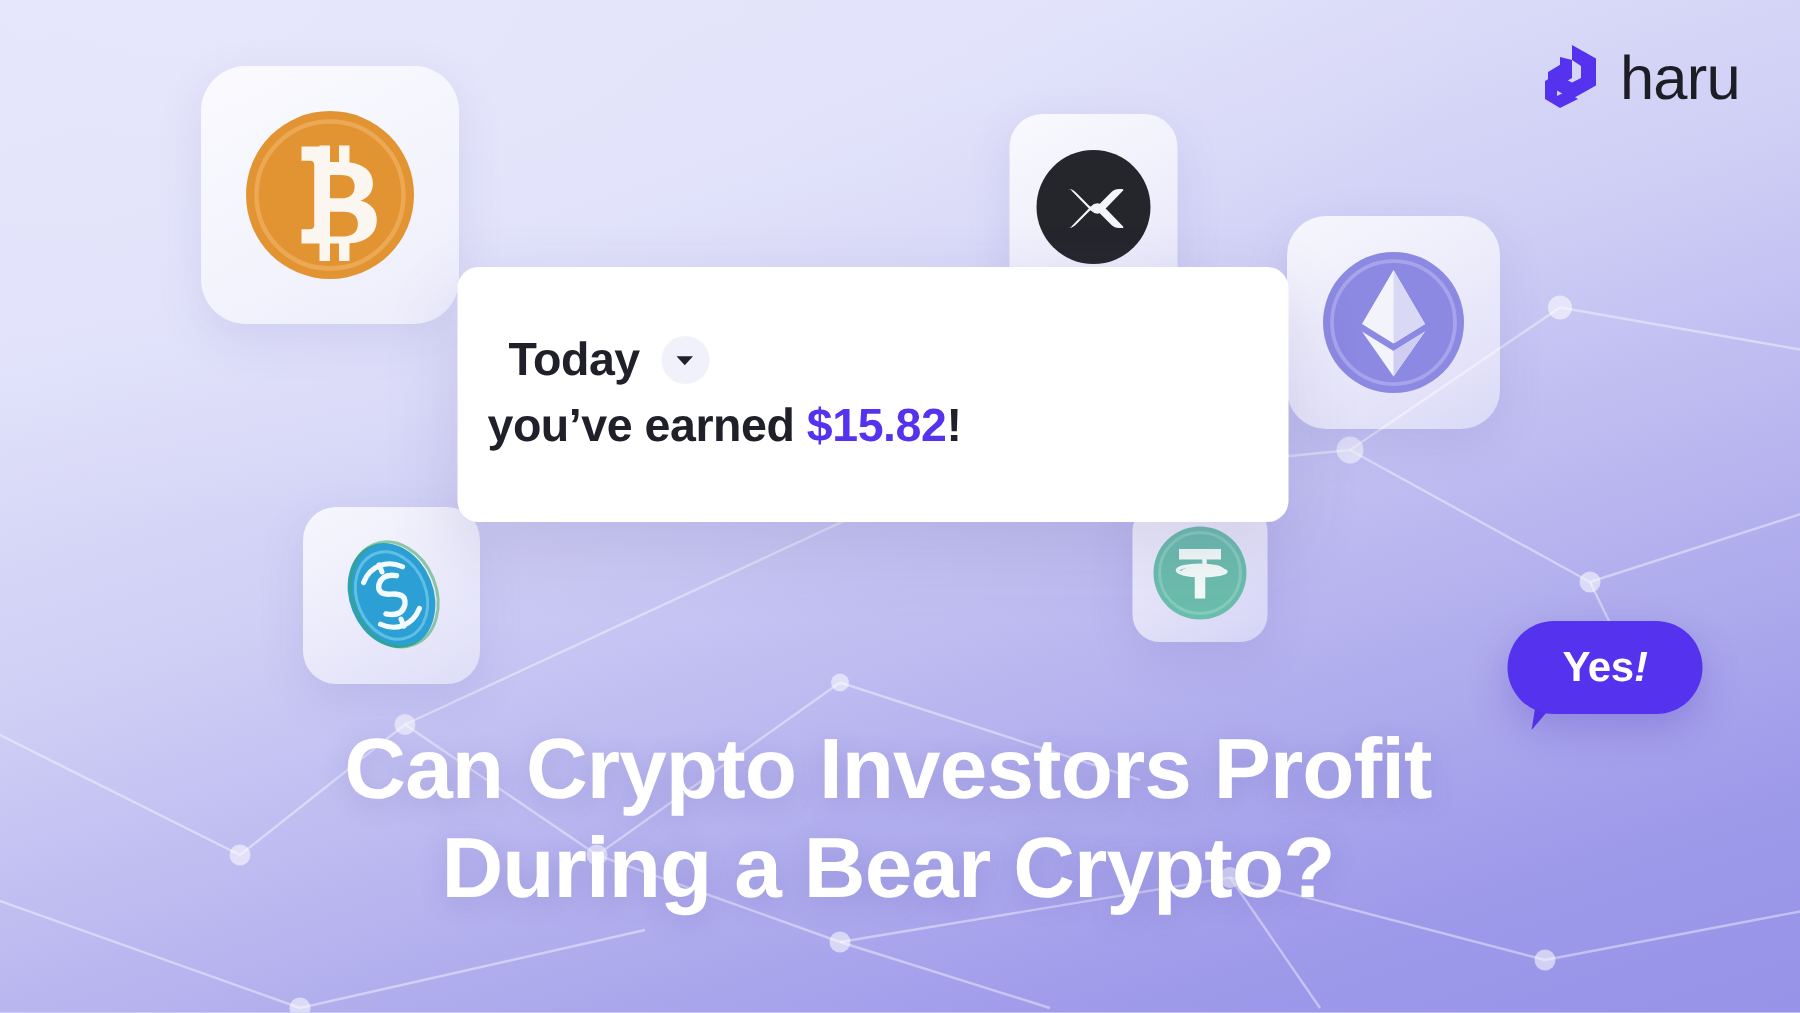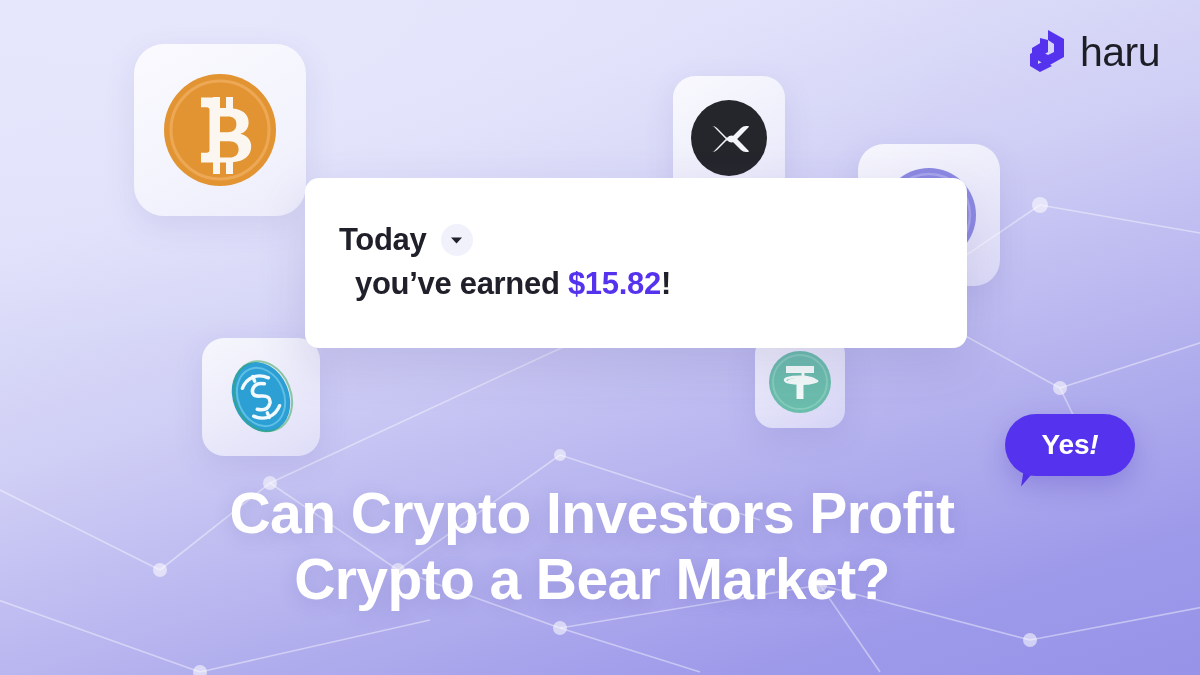--- a/index.html
+++ b/index.html
@@ -34,34 +34,34 @@
   }
   .tile.btc{left:134px;top:44px;width:172px;height:172px;border-radius:30px;}
   .tile.xrp{left:673px;top:76px;width:112px;height:124px;border-radius:22px;}
   .tile.eth{left:858px;top:144px;width:142px;height:142px;border-radius:26px;}
   .tile.usdc{left:202px;top:338px;width:118px;height:118px;border-radius:22px;}
   .tile.usdt{left:755px;top:336px;width:90px;height:92px;border-radius:18px;}
   .coin{display:block;}
 
   
   .card{
-    position:absolute;left:305px;top:178px;width:662px;height:170px;
+    position:absolute;left:305px;top:178px;width:554px;height:170px;
     background:#ffffff;border-radius:14px;
     box-shadow:0 18px 48px rgba(78,70,150,.16);
     padding:44px 0 0 0;box-sizing:border-box;
   }
   .card-row{display:flex;align-items:center;gap:14px;padding-left:34px;}
   .card-today{font-size:31px;font-weight:700;color:#20202b;letter-spacing:-.3px;}
   .chev-btn{
     width:32px;height:32px;border-radius:50%;background:#f1f1fb;
     display:flex;align-items:center;justify-content:center;border:none;padding:0;cursor:pointer;
   }
   .chev-btn svg{display:block;}
   .card-line2{
-    padding-left:50px;margin-top:8px;font-size:31px;font-weight:700;
+    padding-left:20px;margin-top:8px;font-size:31px;font-weight:700;
     color:#20202b;letter-spacing:-.3px;white-space:nowrap;
   }
   .amount{color:#5533ee;}
   .bang{color:#20202b;}
 
   
   .bubble{
     position:absolute;left:1005px;top:414px;width:130px;height:62px;
     background:#5533ee;border-radius:31px;
     display:flex;align-items:center;justify-content:center;
@@ -199,16 +199,16 @@
     </div>
   </div>
 
   <div class="bubble-tail"></div>
   <div class="bubble">
     <span class="bubble-text"><span>Yes</span><i>!</i></span>
   </div>
 
   <div class="headline">
     <div>Can Crypto Investors Profit</div>
-    <div>Crypto a Bear Market?</div>
+    <div>During a Bear Crypto?</div>
   </div>
 
 </div>
 
 </body></html>

